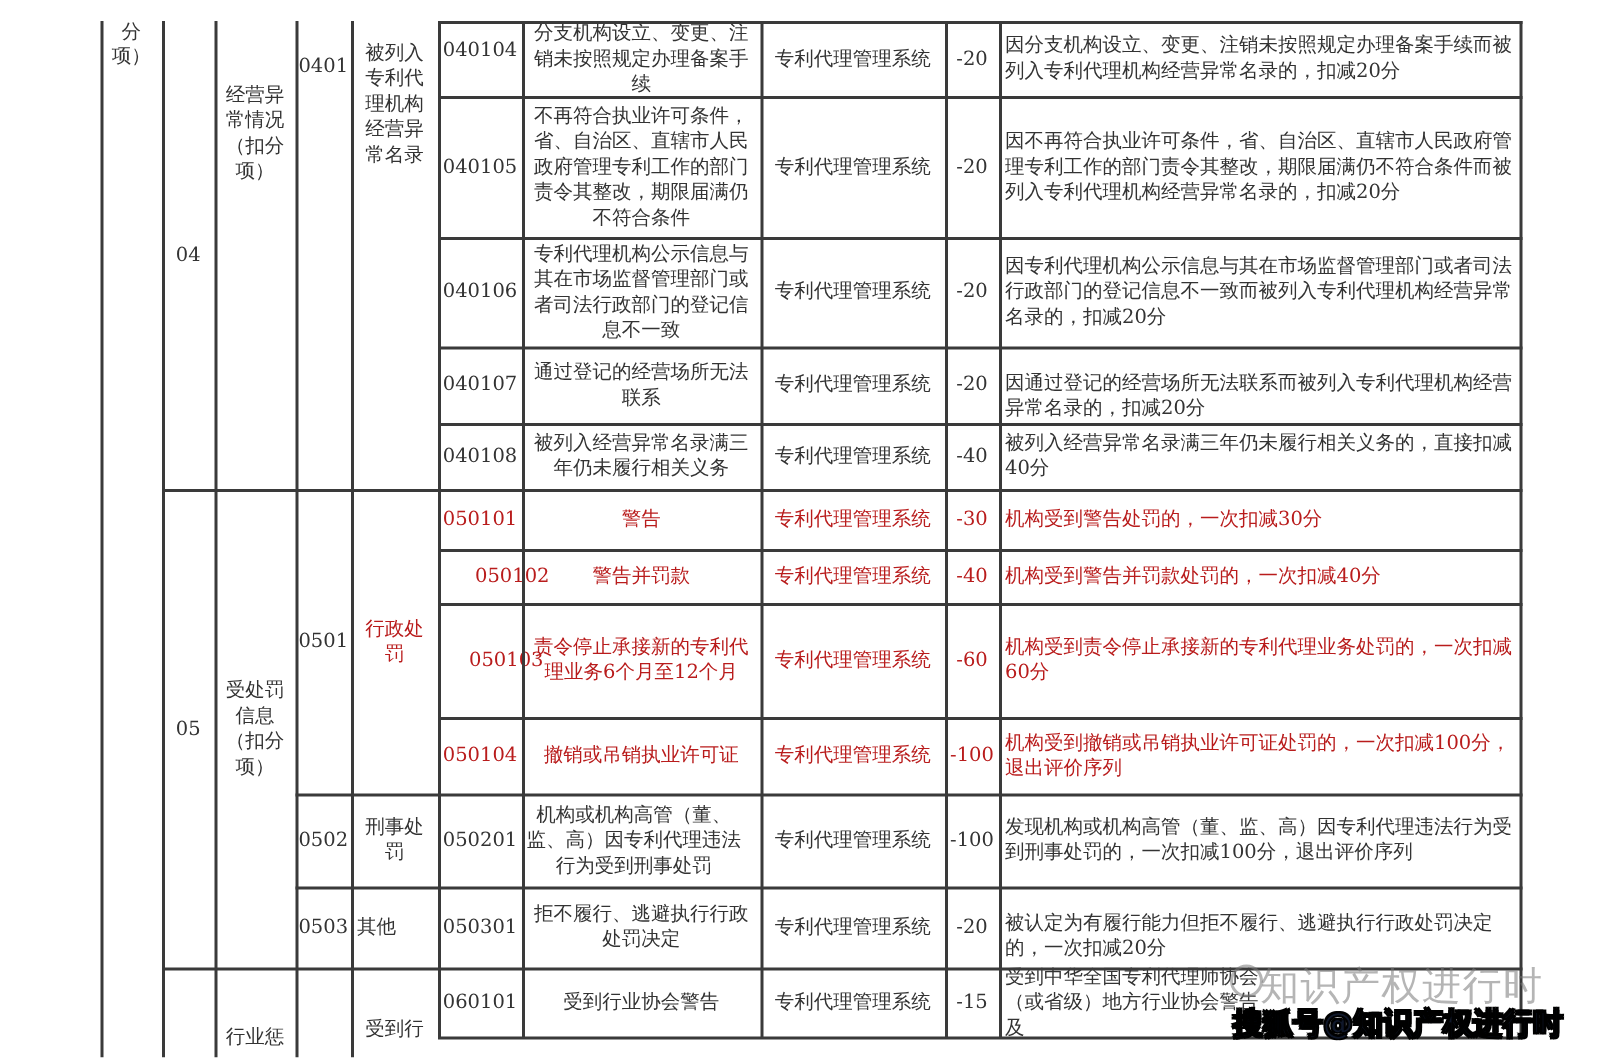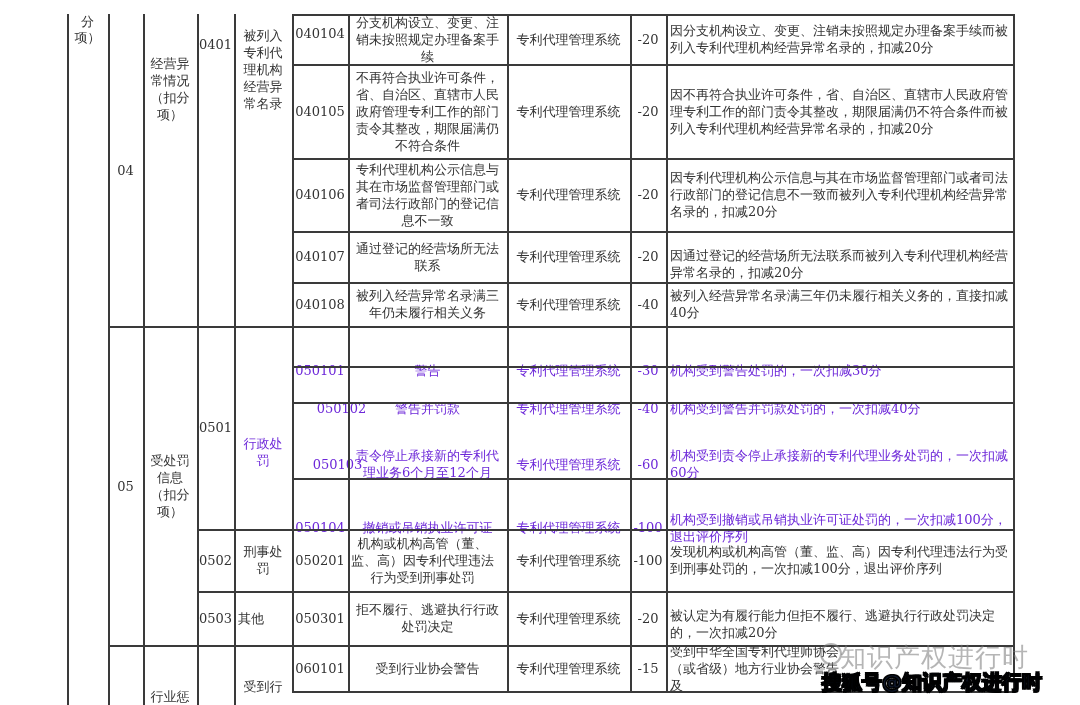--- a/index.html
+++ b/index.html
@@ -1,21 +1,21 @@
 <!DOCTYPE html>
 <html><head>
 <meta charset="utf-8">
 <style>
   html, body { margin: 0; padding: 0; background: #ffffff; }
   body { width: 1080px; height: 705px; position: relative; overflow: hidden;
          font-family: "DejaVu Serif", "Liberation Serif", serif; color: #333; }
   .c { position: absolute; box-sizing: border-box; display: flex; align-items: center; justify-content: center;
        text-align: center; font-size: 13px; line-height: 17px; padding: 0 3px; }
   .l { justify-content: flex-start; text-align: left; padding-left: 4px; }
-  .red { color: #6d28d9; margin-top: 24px; }
+  .red { color: #b91c1c; }
   .hl { position: absolute; height: 1.5px; background: #3a3a3a; }
   .vl { position: absolute; width: 1.5px; background: #3a3a3a; }
   .wm1 { position: absolute; left: 840px; top: 640px; font-family: "DejaVu Sans", sans-serif; font-size: 26px;
          color: rgba(120,120,120,0.55); letter-spacing: 1px; white-space: nowrap; }
   .wm2 { position: absolute; left: 822px; top: 669px; font-family: "DejaVu Sans", sans-serif; font-size: 20px; font-weight: bold;
          color: #0f172a; -webkit-text-stroke: 0.6px #000; text-shadow: 1px 1px 0 #000, -1px -1px 0 #000, 1px -1px 0 #000, -1px 1px 0 #000;
          white-space: nowrap; }
   .wmicon { position: absolute; left: 820px; top: 643px; width: 22px; height: 22px; border: 2px solid rgba(120,120,120,0.55);
             border-radius: 50%; box-sizing: border-box; }
 </style>
@@ -235,21 +235,21 @@
 <div class="c" style="left:507px;top:591px;width:123px;height:54px;">
     <span>专利代理管理系统</span>
   </div>
 <div class="c" style="left:630px;top:591px;width:36px;height:54px;">
     <span>-20</span>
   </div>
 <div class="c l" style="left:666px;top:591px;width:348px;height:66px;">
     <span>被认定为有履行能力但拒不履行、逃避执行行政处罚决定的，一次扣减20分</span>
   </div>
 
-<div class="c" style="left:143px;top:678px;width:54px;height:27px;align-items:flex-end;">
+<div class="c" style="left:143px;top:678px;width:54px;height:27px;align-items:center;">
   <span>行业惩</span>
 </div>
 <div class="c" style="left:234px;top:678px;width:58px;height:27px;align-items:flex-start;">
   <span>受到行</span>
 </div>
 <div class="c" style="left:292px;top:645px;width:56px;height:47px;">
     <span>060101</span>
   </div>
 <div class="c" style="left:348px;top:645px;width:159px;height:47px;">
     <span>受到行业协会警告</span>

